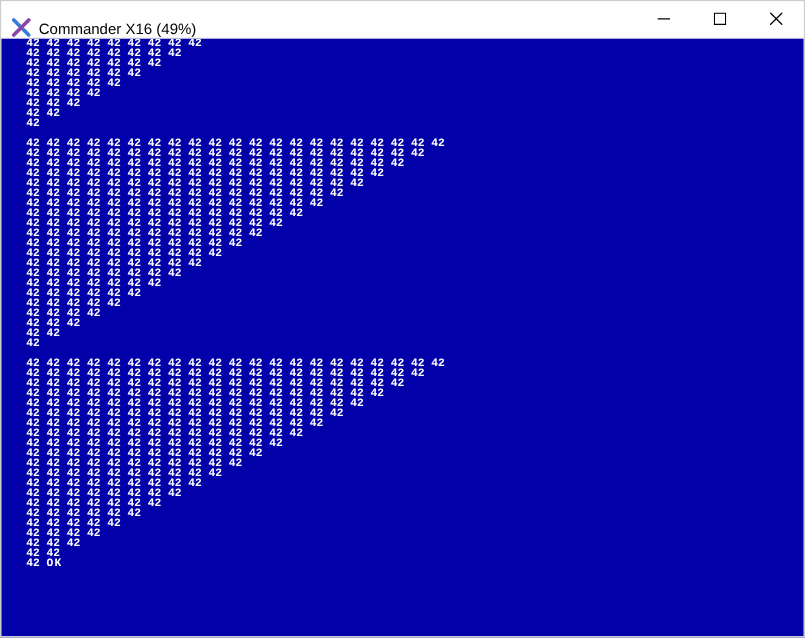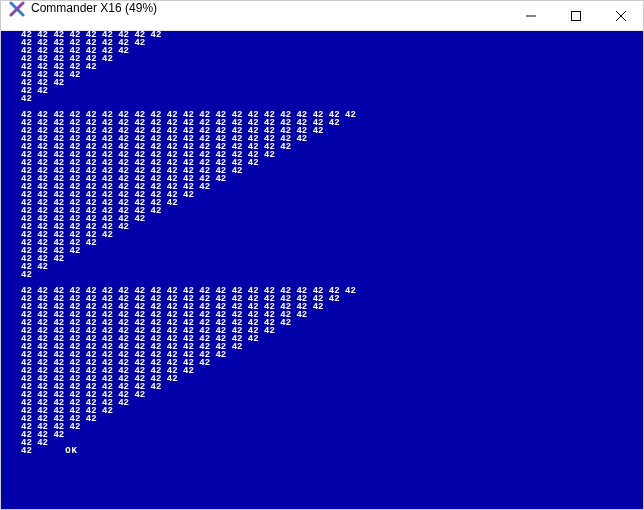--- a/index.html
+++ b/index.html
@@ -7,21 +7,21 @@
     width: 644px; height: 510px;
     background: #fff;
     font-family: "Segoe UI", Arial, sans-serif;
     overflow: hidden;
     border: 1px solid #ccc;
   }
   .titlebar {
     height: 30px;
     background: #fff;
     display: flex;
-    align-items: flex-start;
+    align-items: flex-end;
     border-bottom: 1px solid #e5e5e5;
   }
   .titlebar .icon {
     width: 16px; height: 16px;
     margin: 0 6px 0 8px;
     display:flex;align-items:center;justify-content:center;
   }
   .titlebar .title {
     font-size: 12px;
     color: #000;
@@ -47,21 +47,21 @@
     top:0; left:20px;
     color: #fff;
     font-family: "Courier New", monospace;
     font-size: 9px;
     line-height: 8px;
     letter-spacing: 0px;
     white-space: pre;
     font-weight: bold;
   }
   .row { height: 8px; }
-  .ok { letter-spacing: 1px; margin-left: 28px; }
+  .ok { letter-spacing: 1px; }
 </style>
 </head>
 <body>
 
 <div class="titlebar">
   <span class="icon">
     <svg viewBox="0 0 16 16">
       <line x1="2" y1="2" x2="14" y2="14" stroke="#3a7bd5" stroke-width="3" stroke-linecap="round"></line>
       <line x1="14" y1="2" x2="2" y2="14" stroke="#8e44ad" stroke-width="3" stroke-linecap="round"></line>
     </svg>

